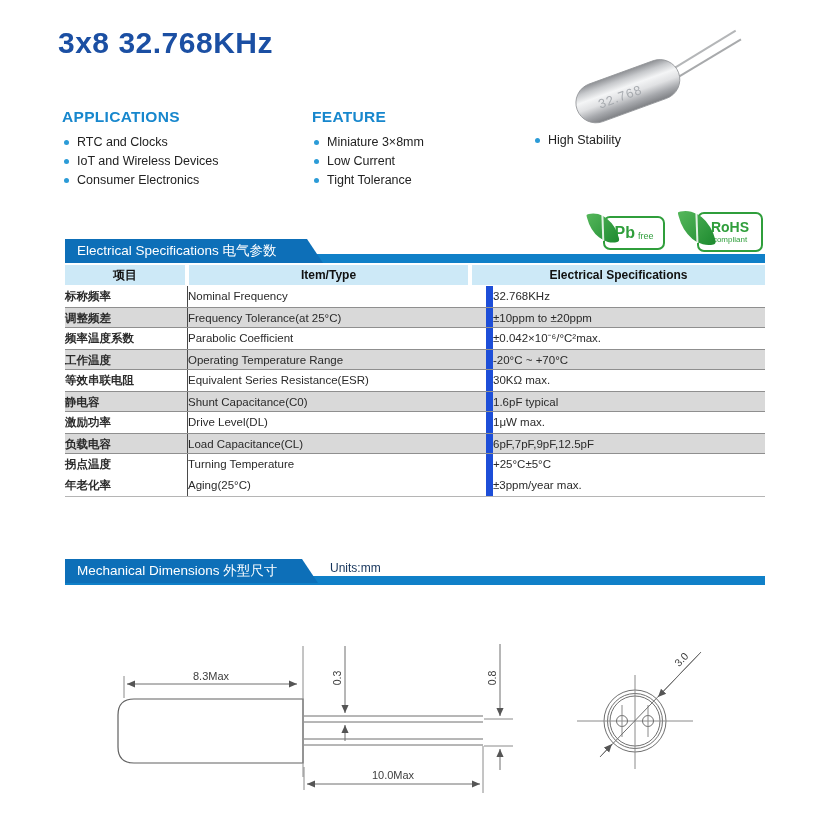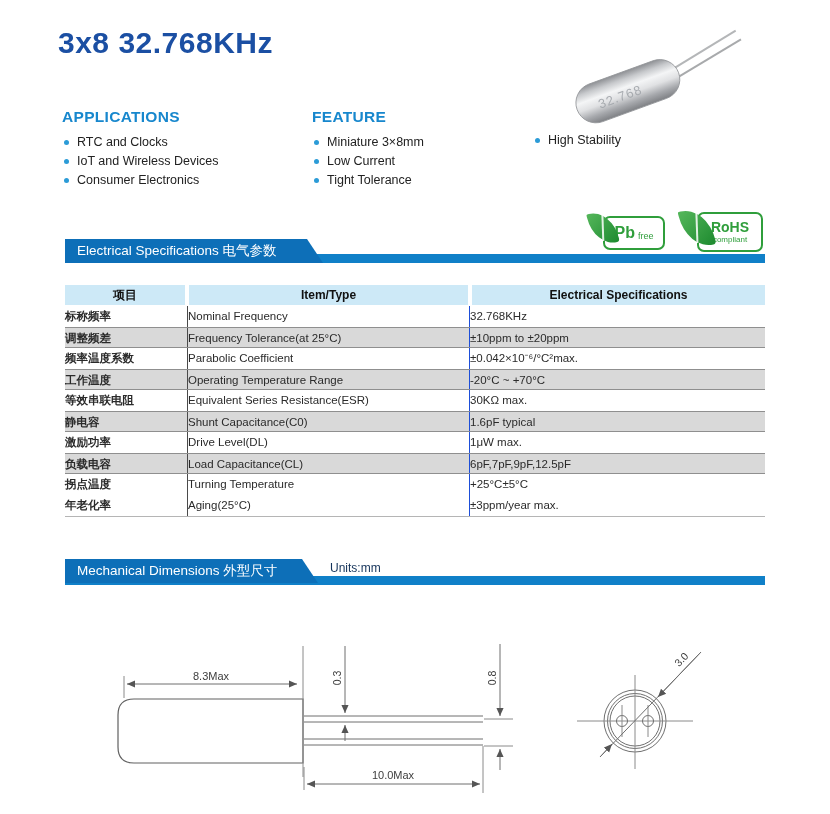--- a/index.html
+++ b/index.html
@@ -43,30 +43,30 @@
            padding-left:12px;z-index:2;box-sizing:border-box;
            clip-path:polygon(0 0,calc(100% - 16px) 0,100% 100%,0 100%);}
   .sec-strip{height:9px;background:#1080c8;z-index:1;}
   .tab-elec{left:65px;top:239px;width:258px;}
   .strip-elec{left:65px;top:254px;width:700px;}
   .tab-mech{left:65px;top:559px;width:253px;}
   .strip-mech{left:65px;top:576px;width:700px;}
   .units{left:330px;top:561px;font-size:12px;color:#14335a;z-index:3;}
 
   
-  .spec-table{left:65px;top:265px;width:700px;margin-top:20px;}
+  .spec-table{left:65px;top:265px;width:700px;}
   .th-row{display:flex;height:20px;margin-bottom:1px;}
   .th{background:#cde9f7;font-size:12px;font-weight:bold;color:#111;text-align:center;line-height:20px;}
   .th1{width:120px;} .thgap{width:4px;} .th2{width:279px;} .th3{width:293px;}
   .t-body{border-bottom:1px solid #b5b5b5;}
   .t-row{display:flex;height:21px;box-sizing:border-box;background:#fff;}
   .t-row.alt{background:#d9d9d9;border-top:1px solid #8f8f8f;border-bottom:1px solid #8f8f8f;}
   .t-row>div{font-size:11.5px;color:#2a2a2a;text-align:left;line-height:20px;box-sizing:border-box;}
   .c1{width:122px;font-weight:bold;}
-  .c2{width:283px;border-left:1px solid #4a4a4a;border-right:1px solid #1d4ed8;}
+  .c2{width:306px;border-left:1px solid #4a4a4a;border-right:7px solid #1d4ed8;}
   .c3{flex:1;}
 
   
   .photo-svg{left:552px;top:28px;}
   .draw-svg{left:0;top:600px;}
   svg text{font-family:"Liberation Sans",sans-serif;}
 </style>
 </head>
 <body>
 

